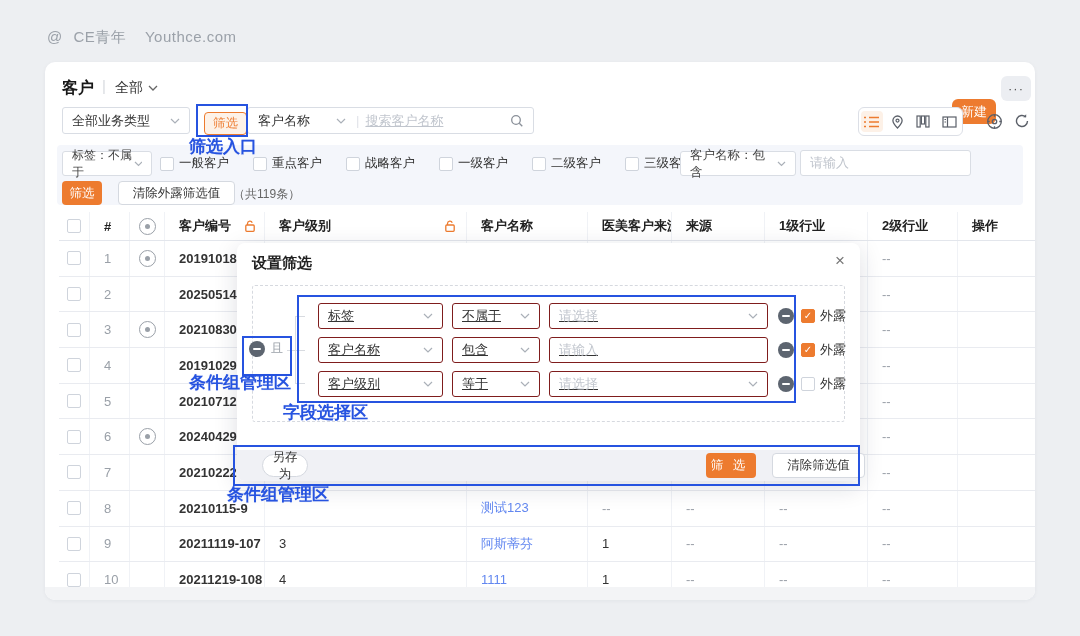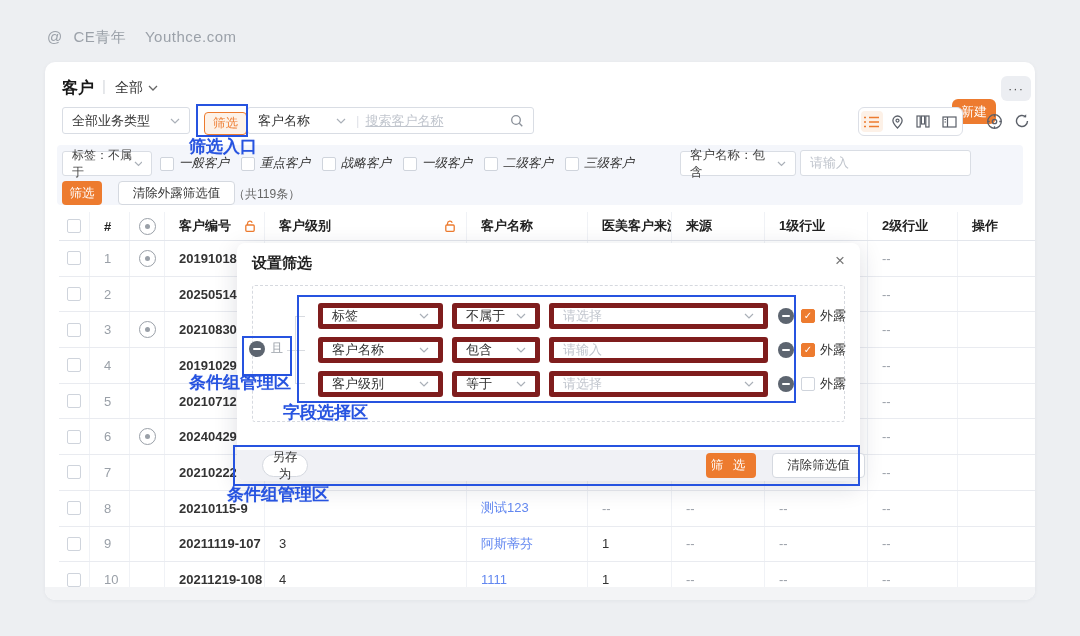--- a/index.html
+++ b/index.html
@@ -38,21 +38,21 @@
   .tb-search .mag{margin-right:9px;display:flex;}
   .viewgrp{position:absolute;left:813px;top:45px;width:103px;height:27px;border:1px solid #dcdfe6;border-radius:6px;
            display:flex;align-items:center;justify-content:space-around;background:#fff;}
   .vicon{width:22px;height:21px;display:flex;align-items:center;justify-content:center;border-radius:4px;}
   .vicon.sel-state{background:#fdf1e7;}
   .ticon{position:absolute;top:48px;width:22px;height:22px;display:flex;align-items:center;justify-content:center;}
 
   
   .strip{position:absolute;left:12px;top:83px;width:966px;height:60px;background:#f4f6fb;border-radius:4px;}
   .tag-sel{position:absolute;left:5px;top:6px;width:90px;height:25px;font-size:12px;color:#444;}
-  .cbx-row{position:absolute;left:103px;top:6px;height:25px;display:flex;align-items:center;gap:12px;font-style:italic;}
+  .cbx-row{position:absolute;left:103px;top:6px;height:25px;display:flex;align-items:center;gap:24px;}
   .cbx-item{display:flex;align-items:center;gap:5px;font-size:12.5px;color:#333;}
   .cbx{width:14px;height:14px;border:1px solid #cfd4dc;border-radius:2px;background:#fff;box-sizing:border-box;
        display:flex;align-items:center;justify-content:center;flex:none;}
   .cbx.on{background:#ED7B2F;border-color:#ED7B2F;color:#fff;font-size:10px;line-height:1;}
   .qf-namesel{position:absolute;left:623px;top:6px;width:116px;height:25px;font-size:12.5px;color:#444;}
   .qf-input{position:absolute;left:743px;top:5px;width:171px;height:26px;padding:0 9px;color:#c0c5cd;}
   .btn-orange{background:#ED7B2F;color:#fff;border:none;border-radius:4px;font-size:12.5px;
               display:flex;align-items:center;justify-content:center;}
   .btn-plain{background:#fff;color:#333;border:1px solid #d5d9e0;border-radius:4px;font-size:12.5px;
              display:flex;align-items:center;justify-content:center;margin-left:10px;}
@@ -84,22 +84,22 @@
   .m-title{position:absolute;left:15px;top:11px;font-size:15px;font-weight:600;color:#222;}
   .m-close{position:absolute;left:593px;top:8px;font-size:17px;color:#777;width:20px;height:20px;
            display:flex;align-items:center;justify-content:center;}
   .m-dash{position:absolute;left:15px;top:42px;width:593px;height:137px;border:1px dashed #d6d9df;border-radius:3px;box-sizing:border-box;}
   .m-logic{position:absolute;left:12px;top:97px;display:flex;align-items:center;gap:6px;}
   .minus{width:16px;height:16px;border-radius:50%;background:#5d6570;position:relative;flex:none;}
   .minus::after{content:"";position:absolute;left:4px;top:7px;width:8px;height:2px;background:#fff;border-radius:1px;}
   .m-logic .lg{font-size:12px;color:#9aa0a8;}
   .conn{position:absolute;background:#d8dbe0;}
   .m-row{position:absolute;left:81px;display:flex;align-items:center;}
-  .m-sel,.m-inp{border:5px solid #7f1d1d;border-radius:3px;height:26px;box-sizing:border-box;background:#fff;
-        display:flex;align-items:center;justify-content:space-between;padding:0 9px;font-size:13px;color:#333;}
+  .m-sel,.m-inp{border:1px solid #7f1d1d;border-radius:3px;height:26px;box-sizing:border-box;background:#fff;
+        display:flex;align-items:center;justify-content:space-between;padding:0 9px;font-size:13px;color:#333;text-decoration:underline;}
   .m-sel.w1{width:125px;margin-right:9px;}
   .m-sel.w2{width:88px;margin-right:9px;}
   .m-sel.w3,.m-inp.w3{width:219px;margin-right:10px;}
   .m-inp{justify-content:flex-start;}
   .phc{color:#c0c5cd;}
   .expose{display:flex;align-items:center;gap:5px;margin-left:7px;font-size:13px;color:#333;}
   .m-bar{position:absolute;left:0;top:207px;width:623px;height:31px;background:#f0f1f5;border-radius:0 0 8px 8px;}
   .m-saveas{position:absolute;left:15px;top:4px;width:46px;height:23px;border-radius:12px;}
   .m-filter{position:absolute;left:469px;top:3px;width:50px;height:25px;letter-spacing:3px;padding-left:3px;box-sizing:border-box;}
   .m-clear{position:absolute;left:525px;top:3px;width:93px;height:25px;}

